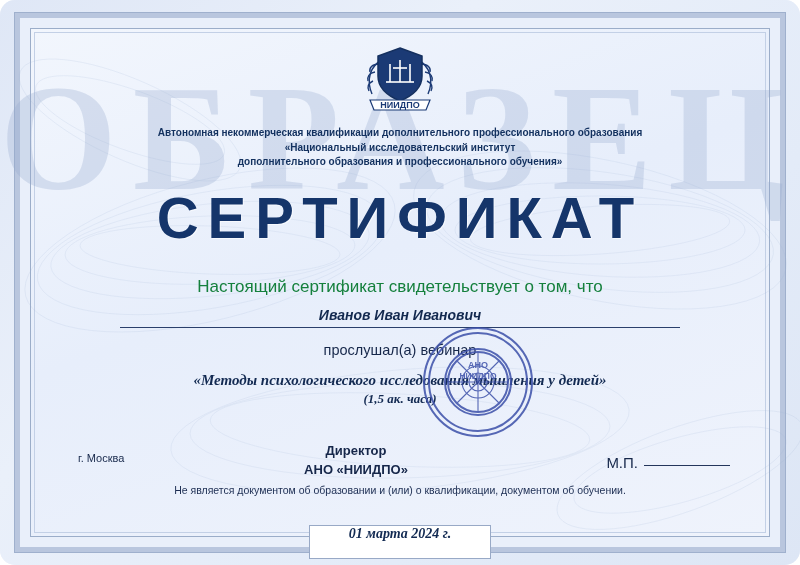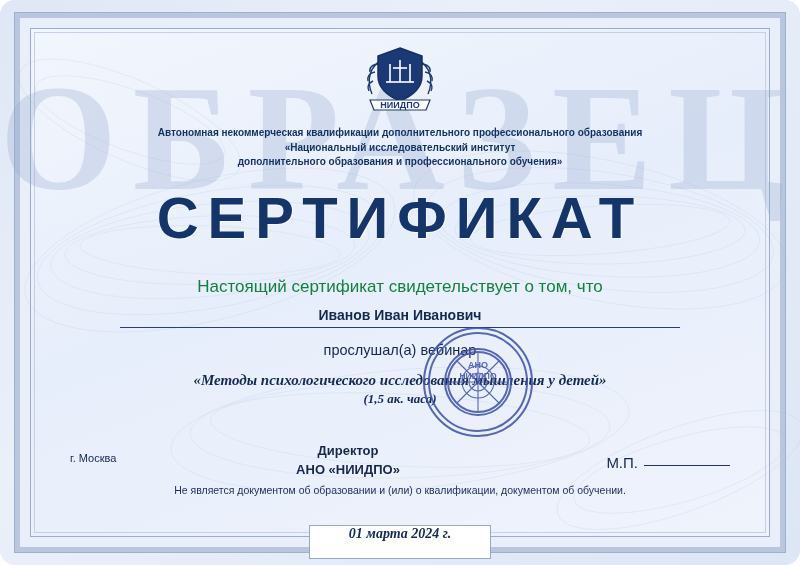--- a/index.html
+++ b/index.html
@@ -127,20 +127,21 @@
     text-align: center;
     margin-top: 26px;
     font-size: 17px;
     color: #15803d;
   }
 
   .name-row {
     margin: 10px auto 0;
     width: 560px;
     text-align: center;
+    font-style: italic;
   }
   .name-value {
     font-size: 14px;
     font-weight: 700;
     color: #13294f;
     padding-bottom: 3px;
   }
   .name-rule {
     border-bottom: 1.3px solid #2a3f6b;
     width: 100%;
@@ -169,21 +170,21 @@
     font-family: "Liberation Serif", serif;
     font-size: 13px;
     font-weight: 700;
     font-style: italic;
     color: #132a52;
   }
 
   
   .sig-row {
     position: absolute;
-    left: 8px;
+    left: 16px;
     right: 0;
     top: 398px;
     height: 40px;
   }
   .city {
     position: absolute;
     left: 22px;
     top: 18px;
     font-size: 11px;
     color: #16274a;

